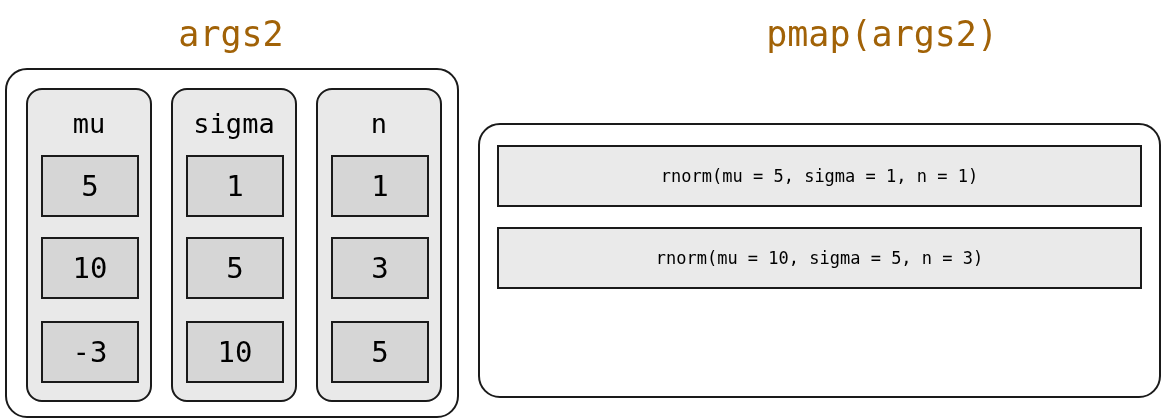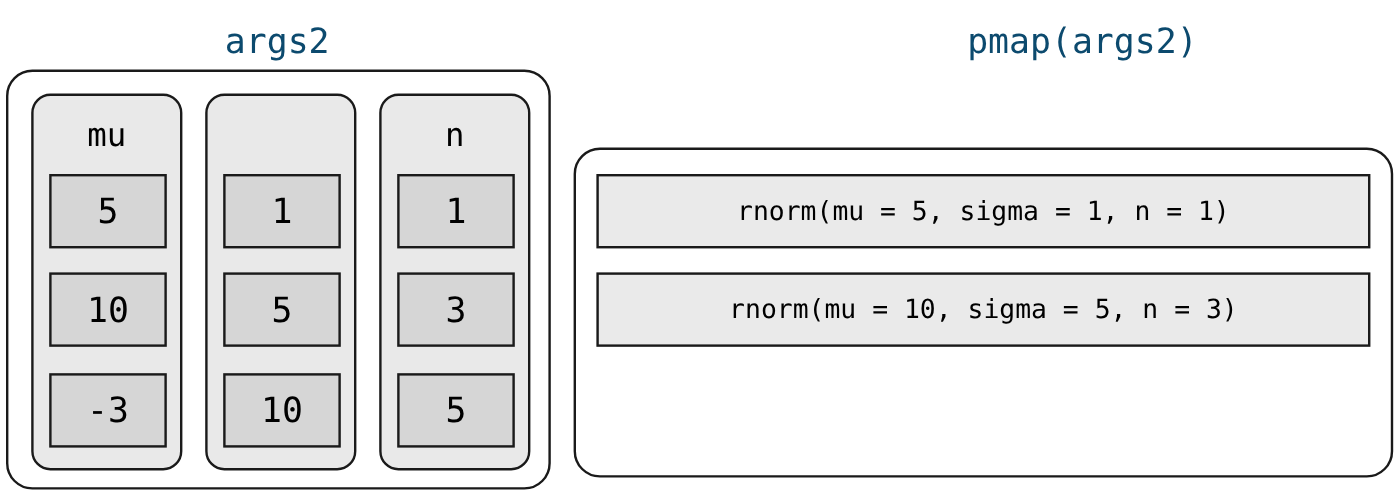--- a/index.html
+++ b/index.html
@@ -12,42 +12,42 @@
     height: 419px;
     position: relative;
     overflow: hidden;
     font-family: "DejaVu Sans Mono", "Liberation Mono", monospace;
     color: #000000;
   }
 
   .title {
     position: absolute;
     text-align: center;
-    font-size: 29px;
+    font-size: 35px;
     line-height: 29px;
     letter-spacing: 0px;
-    color: #0c4a6e;
+    color: #a16207;
     white-space: nowrap;
   }
   #title-args2 { left: 81px; top: 20px; width: 300px; }
   #title-pmap  { left: 638px; top: 20px; width: 360px; text-align: right; }
 
   
   .outer-box {
     position: absolute;
     background: #ffffff;
     border: 2.6px solid #1a1a1a;
     border-radius: 22px;
     box-sizing: border-box;
   }
 
   
   #args-panel {
     left: 5px;
-    top: 58px;
+    top: 68px;
     width: 454px;
     height: 350px;
   }
   .column {
     position: absolute;
     top: 18px;
     width: 126px;
     height: 314px;
     background: #e9e9e9;
     border: 2.4px solid #1a1a1a;
@@ -100,21 +100,21 @@
     position: absolute;
     left: 17px;
     width: 645px;
     height: 62px;
     background: #eaeaea;
     border: 2.4px solid #1a1a1a;
     box-sizing: border-box;
     display: flex;
     align-items: center;
     justify-content: center;
-    font-size: 22px;
+    font-size: 17px;
     line-height: 27px;
     color: #000000;
     white-space: pre;
   }
   .result-row.r0 { top: 20px; }
   .result-row.r1 { top: 102px; text-align: center; }
   .result-row.r2 { top: 185px; }
 </style>
 </head>
 <body>
@@ -126,20 +126,21 @@
 <div class="outer-box" id="args-panel">
 
   <div class="column" id="col-mu">
     <div class="col-header">mu</div>
     <div class="cell r0">5</div>
     <div class="cell r1">10</div>
     <div class="cell r2">-3</div>
   </div>
 
   <div class="column" id="col-sigma">
+    <div class="col-header">sigma</div>
     <div class="cell r0">1</div>
     <div class="cell r1">5</div>
     <div class="cell r2">10</div>
   </div>
 
   <div class="column" id="col-n">
     <div class="col-header">n</div>
     <div class="cell r0">1</div>
     <div class="cell r1">3</div>
     <div class="cell r2">5</div>

